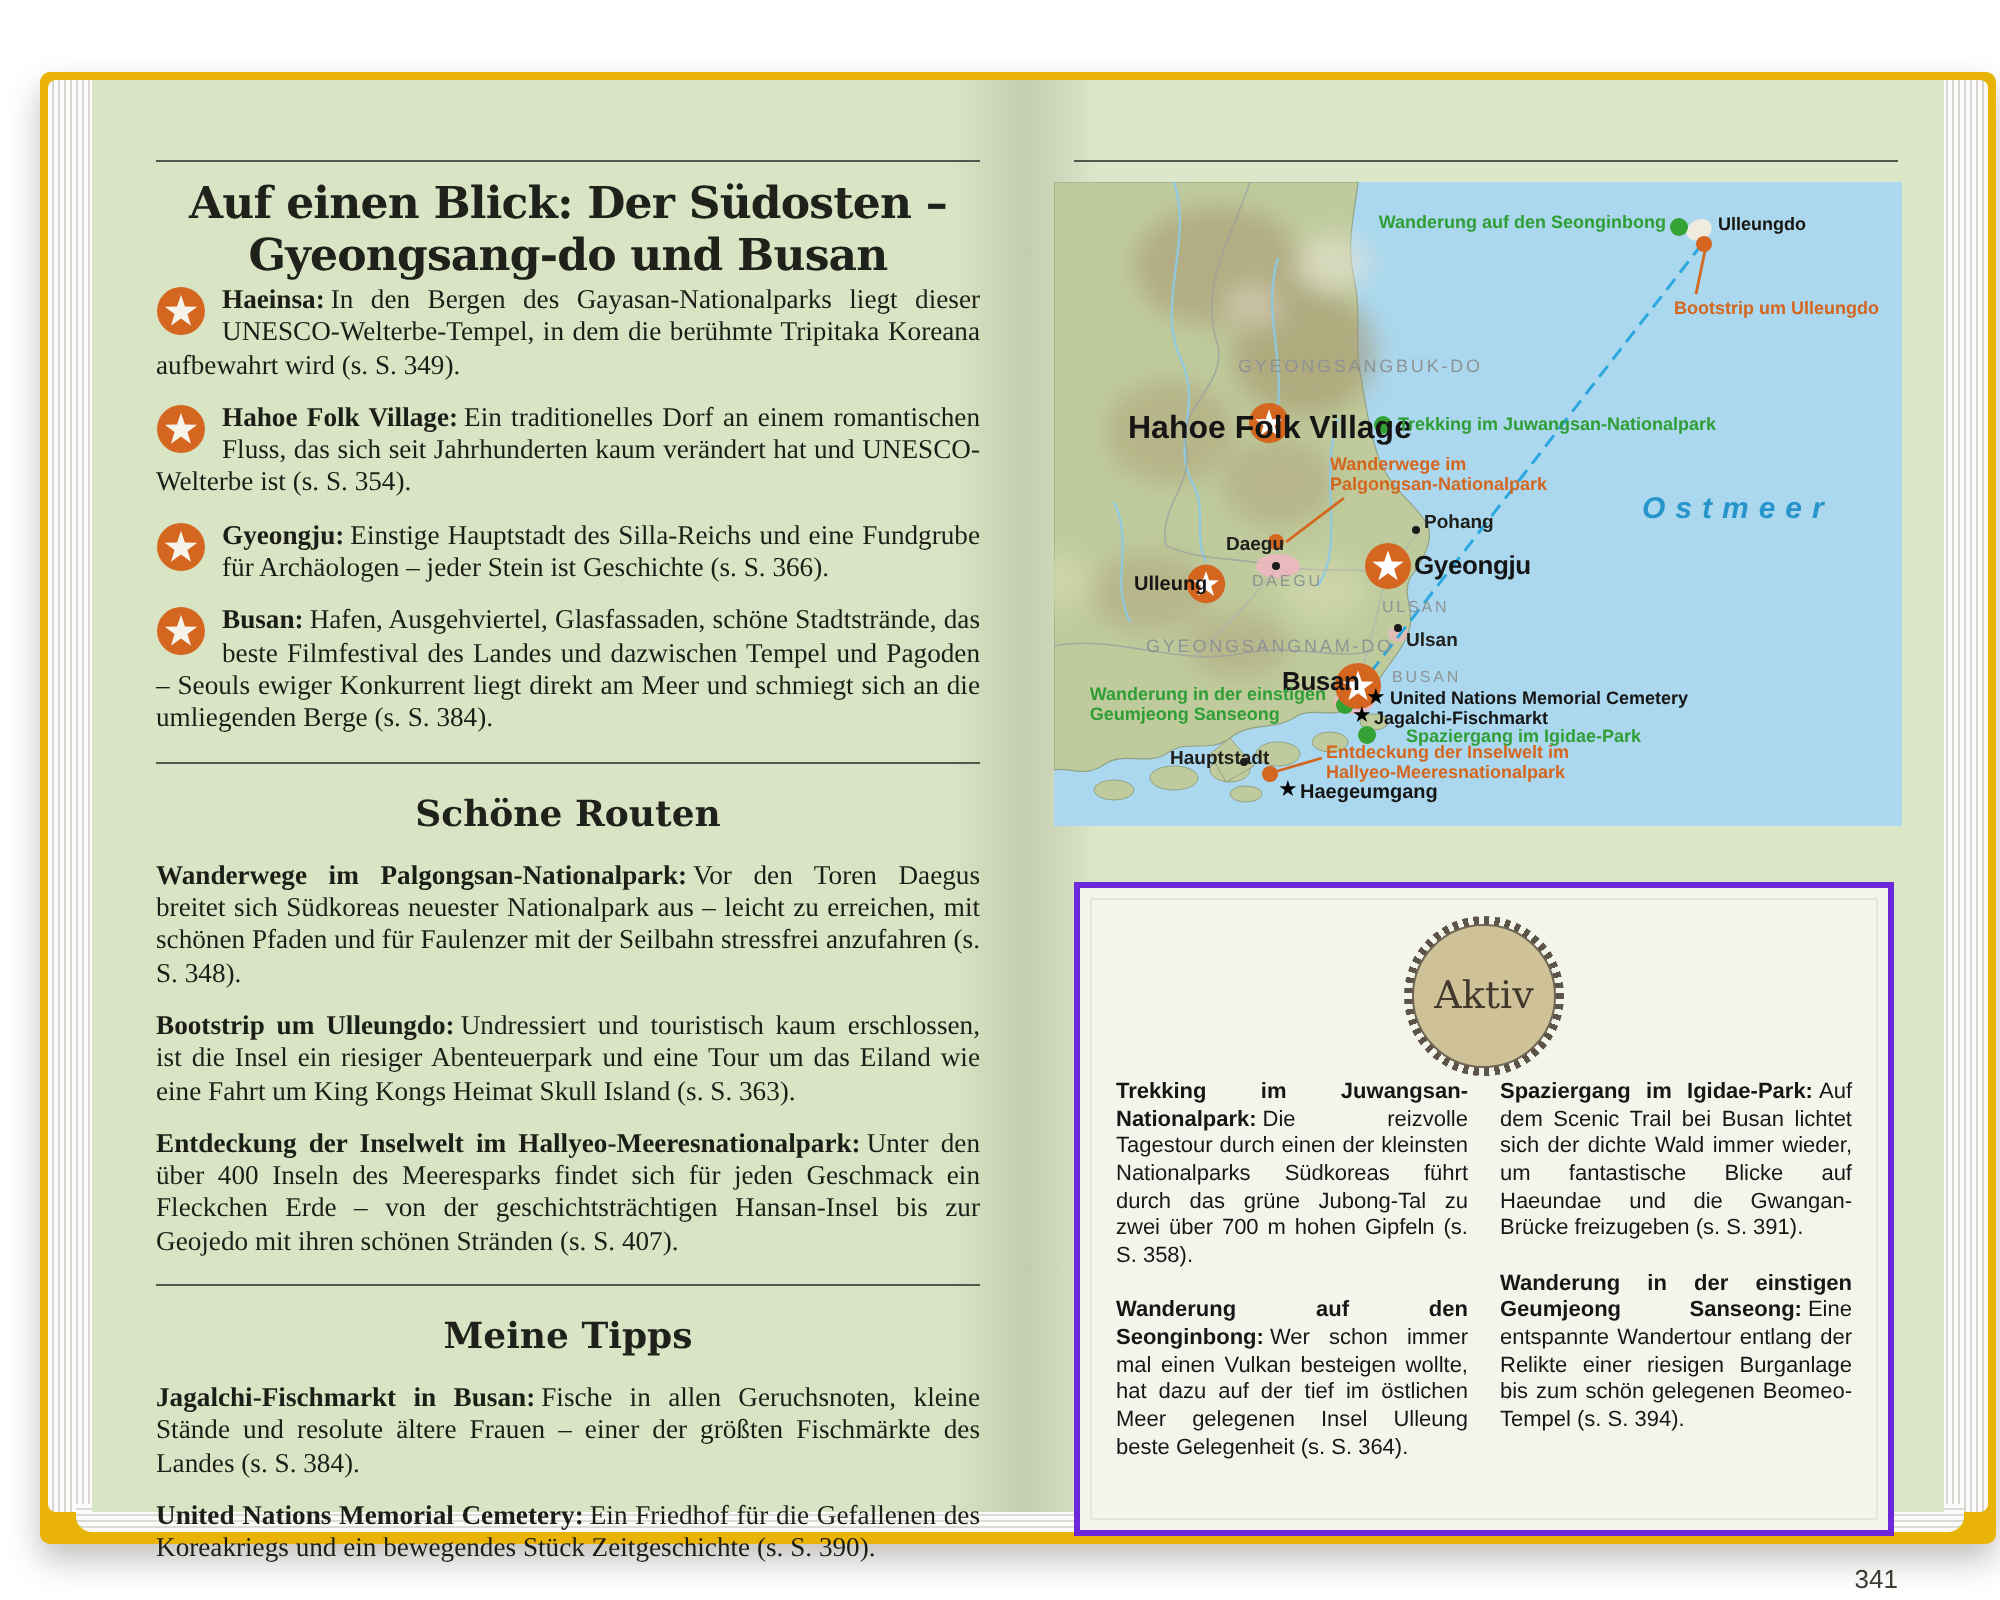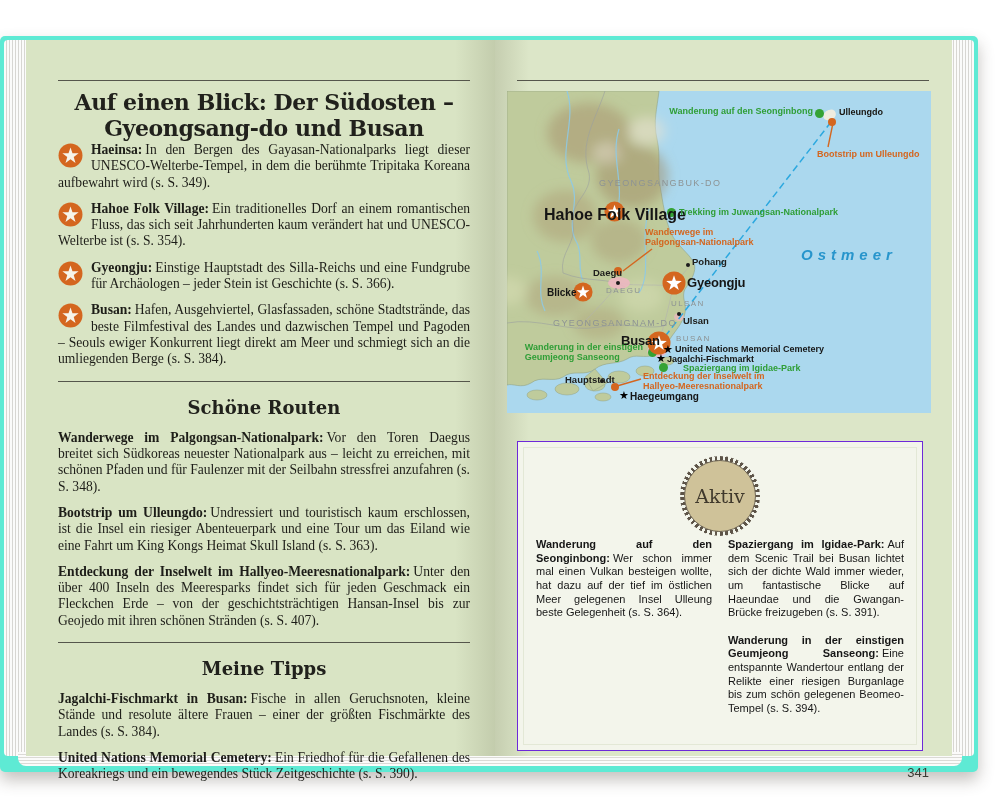--- a/index.html
+++ b/index.html
@@ -1,21 +1,21 @@
 <!DOCTYPE html>
 <html><head>
 <meta charset="utf-8">
 <style>
   html,body{margin:0;padding:0;}
   body{width:1000px;height:800px;background:#ffffff;position:relative;overflow:hidden;
        font-family:"Liberation Sans",sans-serif;}
 
   
-  .book{position:absolute;left:0;top:36px;width:978px;height:736px;
-        background:#5eead4;border-radius:5px;box-shadow:0 8px 16px rgba(60,50,40,.30);}
+  .book{position:absolute;left:20px;top:36px;width:978px;height:736px;
+        background:#eab308;border-radius:5px;box-shadow:0 8px 16px rgba(60,50,40,.30);}
   .edge-left{position:absolute;left:4px;top:4px;width:24px;height:716px;
         background:repeating-linear-gradient(to right,#fbfbfa 0 2px,#d7d6d2 2px 3px);
         border-radius:4px 0 0 4px;}
   .edge-right{position:absolute;right:4px;top:4px;width:26px;height:716px;
         background:repeating-linear-gradient(to right,#fbfbfa 0 2px,#d7d6d2 2px 3px);
         border-radius:0 4px 4px 0;}
   .edge-bottom{position:absolute;left:18px;right:16px;bottom:6px;height:14px;
         background:repeating-linear-gradient(to bottom,#fbfbfa 0 2px,#dbdad6 2px 3px);
         border-radius:0 0 8px 8px;}
   .page{position:absolute;top:4px;height:716px;}
@@ -61,21 +61,21 @@
   .dot{position:absolute;border-radius:50%}
   .dot.g{width:9px;height:9px;background:#35a235}
   .dot.o{width:8px;height:8px;background:#d4661f}
   .dot.c{width:4px;height:4px;background:#1b1b1b}
   .starglyph{position:absolute;font-size:11px;color:#000;line-height:1}
   .mstar{position:absolute}
   .islet{position:absolute;background:#efecdf;border-radius:60% 45% 55% 50%;}
 
   
   .aktiv-box{position:relative;margin-top:28px;width:404px;background:#f3f5eb;
-      border:1px solid #6d28d9;padding:0;}
+      border:3px solid #6d28d9;padding:0;}
   .aktiv-inner{border:1px solid #e3e8d6;margin:5px;padding:90px 12px 14px;position:relative;}
   .badge{position:absolute;left:50%;top:8px;transform:translateX(-50%);
       width:80px;height:80px;border-radius:50%;
       background:repeating-conic-gradient(#5d5448 0 4deg,rgba(0,0,0,0) 4deg 8deg);
       display:flex;align-items:center;justify-content:center;}
   .badge-inner{width:70px;height:70px;border-radius:50%;background:#cfc299;
       border:1px solid #6f6655;display:flex;align-items:center;justify-content:center;
       font-family:"DejaVu Serif",serif;font-size:19px;color:#40392c;}
   .cols{display:flex;gap:16px;}
   .col{flex:1;}
@@ -258,21 +258,21 @@
         <div class="ml region" style="left:92px;top:87px">GYEONGSANGBUK-DO</div>
         <div class="ml black" style="left:37px;top:115px;font-size:16px">Hahoe Folk Village</div>
         <div class="ml green" style="left:172px;top:116px">Trekking im Juwangsan-Nationalpark</div>
         <div class="ml orange" style="left:138px;top:136px">
           <span class="ln">Wanderwege im</span>
           <span class="ln">Palgongsan-Nationalpark</span>
         </div>
         <div class="ml city" style="left:86px;top:177px">Daegu</div>
         <div class="ml region" style="left:99px;top:196px;font-size:8px">DAEGU</div>
         <div class="ml city" style="left:185px;top:166px">Pohang</div>
-        <div class="ml black" style="left:40px;top:196px;font-size:10px">Blicke</div>
+        <div class="ml black" style="left:40px;top:196px;font-size:10px">Ulleung</div>
         <div class="ml black big" style="left:180px;top:185px">Gyeongju</div>
         <div class="ml region" style="left:164px;top:209px;font-size:8px">ULSAN</div>
         <div class="ml city" style="left:176px;top:225px">Ulsan</div>
         <div class="ml region" style="left:46px;top:227px">GYEONGSANGNAM-DO</div>
         <div class="ml black big" style="left:114px;top:243px">Busan</div>
         <div class="ml region" style="left:169px;top:244px;font-size:8px">BUSAN</div>
         <div class="ml black" style="left:168px;top:253px">United Nations Memorial Cemetery</div>
         <div class="ml black" style="left:160px;top:263px">Jagalchi-Fischmarkt</div>
         <div class="ml green" style="left:176px;top:272px">Spaziergang im Igidae-Park</div>
         <div class="ml green ta-r" style="right:288px;top:251px">
@@ -289,20 +289,23 @@
       </div>
 
       <div class="aktiv-box">
         <div class="aktiv-inner">
           <div class="badge">
             <div class="badge-inner">Aktiv</div>
           </div>
           <div class="cols">
             <div class="col">
               <p class="abox-para">
+                <b>Trekking im Juwangsan-Nationalpark:</b><span>Die reizvolle Tagestour durch einen der kleinsten Nationalparks Südkoreas führt durch das grüne Jubong-Tal zu zwei über 700 m hohen Gipfeln (s. S. 358).</span>
+              </p>
+              <p class="abox-para">
                 <b>Wanderung auf den Seonginbong:</b><span>Wer schon immer mal einen Vulkan besteigen wollte, hat dazu auf der tief im östlichen Meer gelegenen Insel Ulleung beste Gelegenheit (s. S. 364).</span>
               </p>
             </div>
             <div class="col">
               <p class="abox-para">
                 <b>Spaziergang im Igidae-Park:</b><span>Auf dem Scenic Trail bei Busan lichtet sich der dichte Wald immer wieder, um fantastische Blicke auf Haeundae und die Gwangan-Brücke freizugeben (s. S. 391).</span>
               </p>
               <p class="abox-para">
                 <b>Wanderung in der einstigen Geumjeong Sanseong:</b><span>Eine entspannte Wandertour entlang der Relikte einer riesigen Burganlage bis zum schön gelegenen Beomeo-Tempel (s. S. 394).</span>
               </p>

